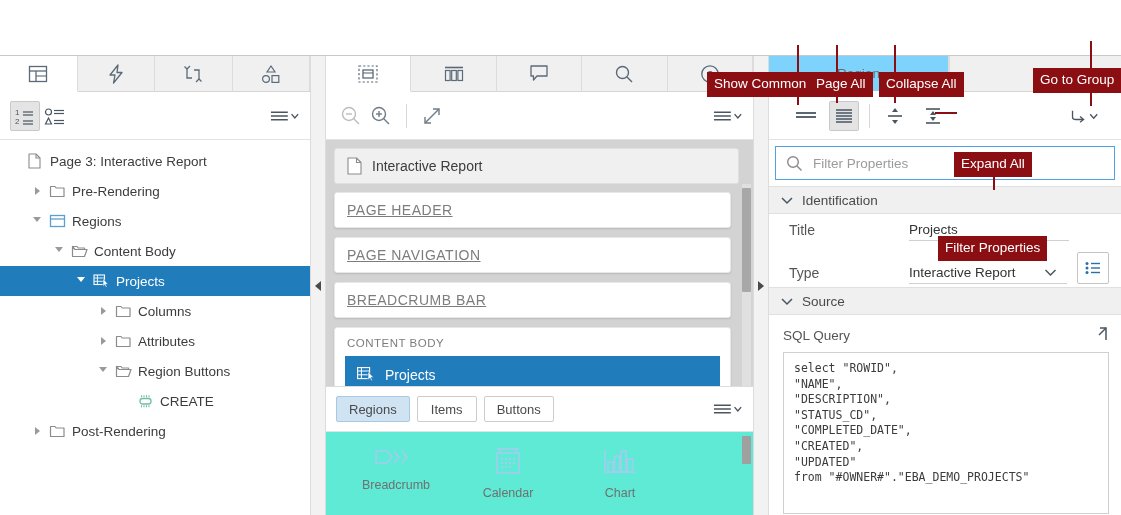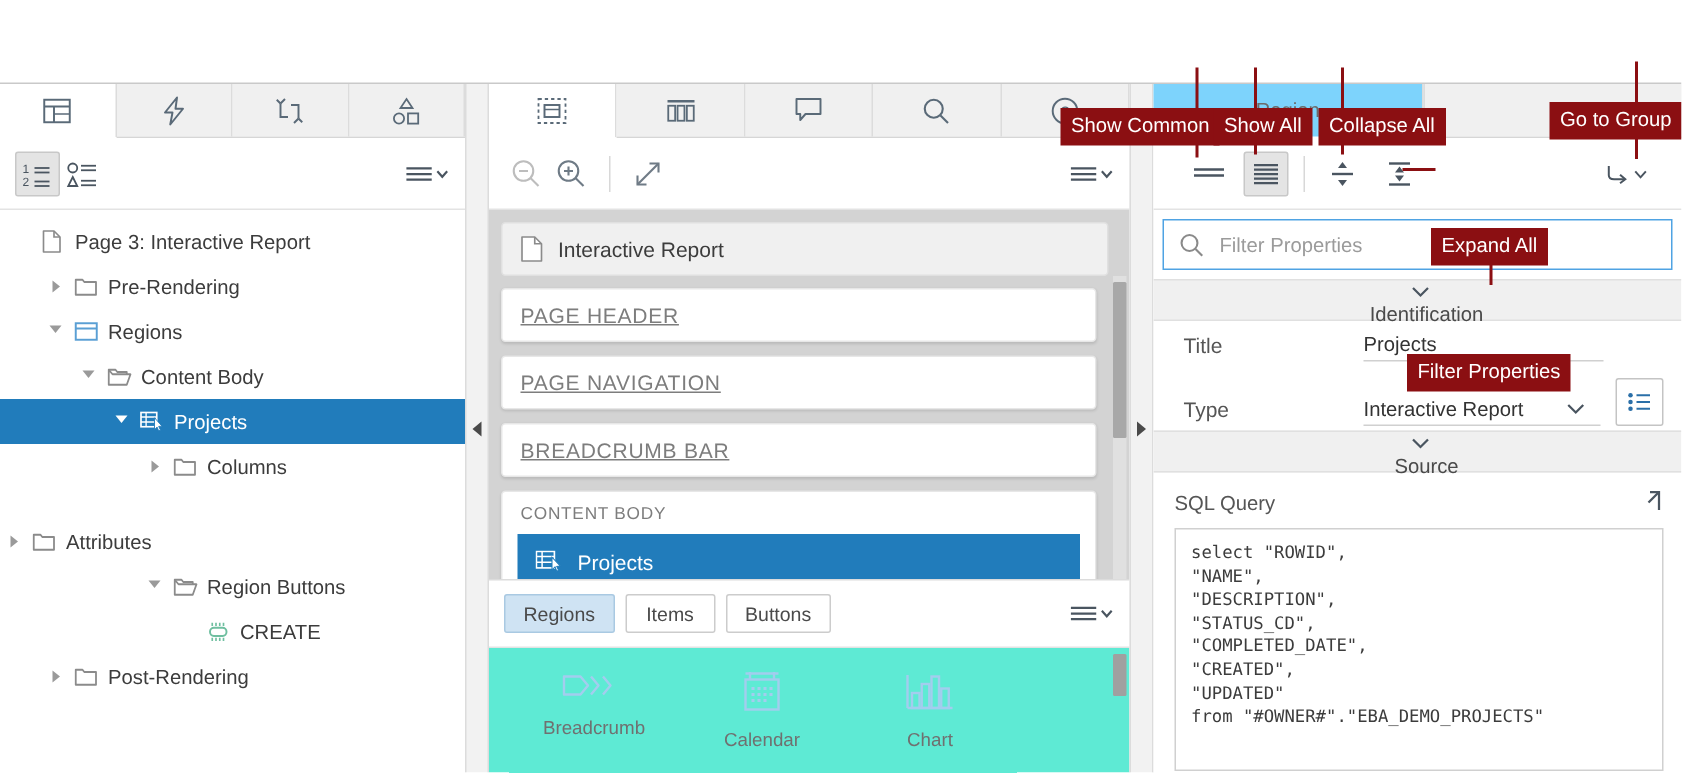--- a/index.html
+++ b/index.html
@@ -82,21 +82,21 @@
   .rtabs{height:36px;display:flex;background:#f0f0f0;border-bottom:1px solid #d6d6d6;box-sizing:border-box;}
   .rtab{width:180px;display:flex;align-items:center;justify-content:center;font-size:13.5px;color:#6b6b6b;
     background:#7dd3fc;border-right:1px solid #dcdcdc;border-bottom:1px solid #fff;margin-bottom:-1px;cursor:pointer;box-sizing:border-box;}
   .rtabs .fill{flex:1;background:#f0f0f0;border-left:1px solid #dcdcdc;}
   .rtoolbar{height:48px;display:flex;align-items:center;background:#fff;border-bottom:1px solid #e3e3e3;padding:0 22px;box-sizing:border-box;}
   .filterbar{height:34px;margin:6px 6px 0 6px;border:1px solid #4fa3e3;display:flex;align-items:center;padding:0 10px;box-sizing:border-box;background:#fff;}
   .filterbar input{border:0;outline:0;flex:1;font-family:"Liberation Sans",sans-serif;font-size:13.5px;color:#4a4a4a;background:transparent;margin-left:8px;}
   .filterbar input::placeholder{color:#9b9b9b;}
   .proplist{flex:1;overflow:hidden;margin-top:6px;}
   .grouphdr{height:28px;background:#f0f0f0;border-top:1px solid #e0e0e0;border-bottom:1px solid #e0e0e0;
-    display:flex;align-items:center;padding-left:12px;font-size:13.5px;color:#4a4a4a;cursor:pointer;box-sizing:border-box;flex-direction:column;}
+    display:flex;align-items:center;padding-left:12px;font-size:13.5px;color:#4a4a4a;cursor:pointer;box-sizing:border-box;}
   .grouphdr .gchev{margin-right:9px;}
   .prow{display:flex;align-items:flex-end;padding:8px 12px 3px 20px;box-sizing:border-box;}
   .plabel{width:120px;font-size:14px;color:#555;flex:none;padding-bottom:3px;}
   .pfield{flex:1;border-bottom:1px solid #d0d0d0;display:flex;align-items:center;padding-bottom:3px;min-width:0;}
   .pfield .pv{font-size:13.5px;color:#333;flex:1;}
   .lovbtn{width:30px;height:30px;border:1px solid #c4c4c4;border-radius:2px;display:flex;align-items:center;justify-content:center;margin-left:10px;flex:none;cursor:pointer;background:#fff;}
   .sqlwrap{padding:10px 12px 0 14px;box-sizing:border-box;}
   .sqlhdr{display:flex;align-items:center;justify-content:space-between;padding-bottom:7px;}
   .sqlhdr span{font-size:13.5px;color:#555;}
   .sqlbox{border:1px solid #d0d0d0;background:#fff;height:162px;padding:8px 10px;box-sizing:border-box;
@@ -249,21 +249,21 @@
           <span class="tw">
             <i class="caret"></i>
           </span>
           <span class="ticon">
             <svg width="17" height="16" viewBox="0 0 17 16">
               <path d="M1.5 3.5 H6 L7.2 5 H15 V13.5 H1.5 Z" fill="none" stroke="#8b8b8b" stroke-width="1.2" stroke-linejoin="round"></path>
             </svg>
           </span>
           <span class="tlabel">Columns</span>
         </div>
-        <div class="trow" style=" margin-top: 20px;">
+        <div class="trow" style="padding-left: 94px;">
           <span class="tw">
             <i class="caret"></i>
           </span>
           <span class="ticon">
             <svg width="17" height="16" viewBox="0 0 17 16">
               <path d="M1.5 3.5 H6 L7.2 5 H15 V13.5 H1.5 Z" fill="none" stroke="#8b8b8b" stroke-width="1.2" stroke-linejoin="round"></path>
             </svg>
           </span>
           <span class="tlabel">Attributes</span>
         </div>
@@ -636,21 +636,21 @@
 "UPDATED"
 from "#OWNER#"."EBA_DEMO_PROJECTS"</div>
       </div>
     </div>
   </div>
 </div>
 
 <div class="anno" style="left:707px;top:24px;">Show Common</div>
 <div class="leader" style="left:797px;top:45px;width:2px;height:60px;"></div>
 
-<div class="anno" style="left:809px;top:24px;">Show All</div>
+<div class="anno" style="left:809px;top:24px;">Page All</div>
 <div class="leader" style="left:836px;top:45px;width:2px;height:58px;"></div>
 
 <div class="anno" style="left:879px;top:24px;">Collapse All</div>
 <div class="leader" style="left:894px;top:45px;width:2px;height:58px;"></div>
 
 <div class="anno" style="left:954px;top:104px;">Expand All</div>
 <div class="leader" style="left:935px;top:112px;width:22px;height:2px;"></div>
 
 <div class="anno" style="left:1033px;top:20px;">Go to Group</div>
 <div class="leader" style="left:1090px;top:41px;width:2px;height:65px;"></div>

